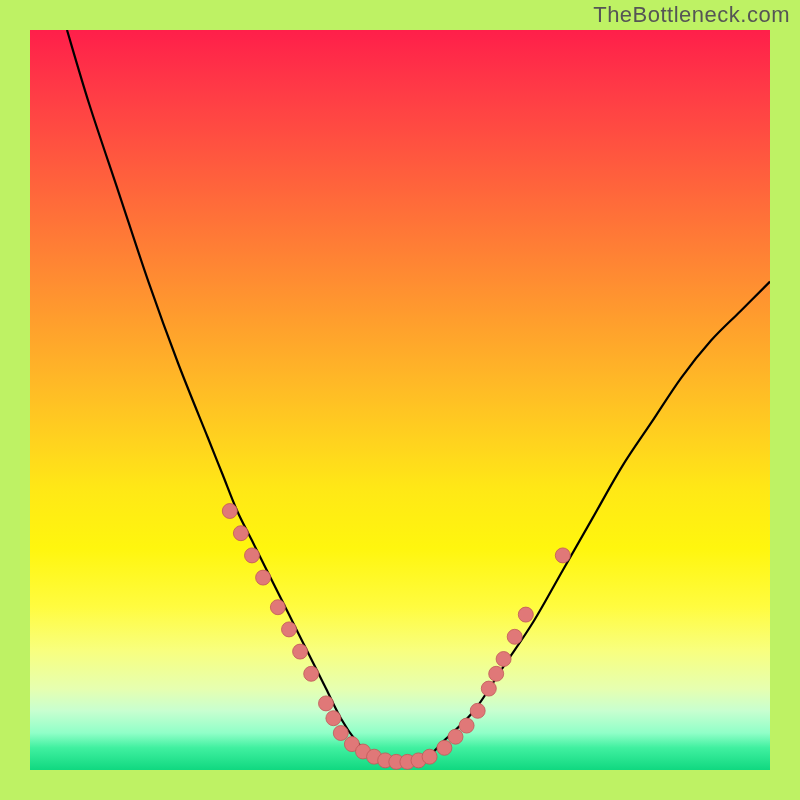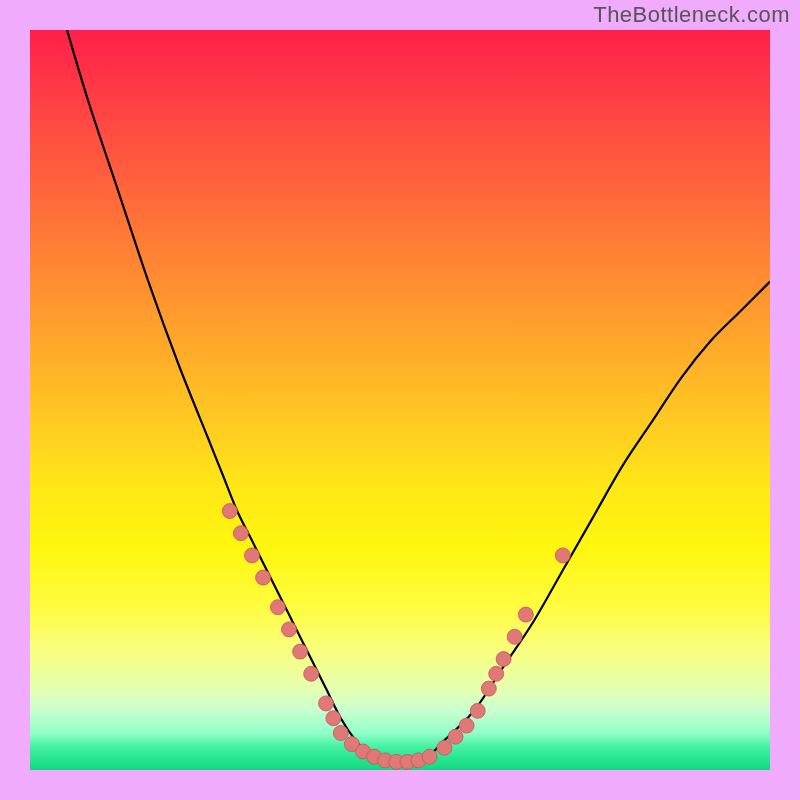--- a/index.html
+++ b/index.html
@@ -8,21 +8,21 @@
     width: 800px;
     height: 800px;
     background: #000;
     font-family: Arial, Helvetica, sans-serif;
     overflow: hidden;
   }
   .frame {
     position: relative;
     width: 800px;
     height: 800px;
-    background: #f0abfc;
+    background: #bef264;
   }
   .watermark {
     position: absolute;
     top: 2px;
     right: 10px;
     color: #555;
     font-size: 22px;
     font-weight: 500;
     letter-spacing: 0.5px;
     z-index: 10;

